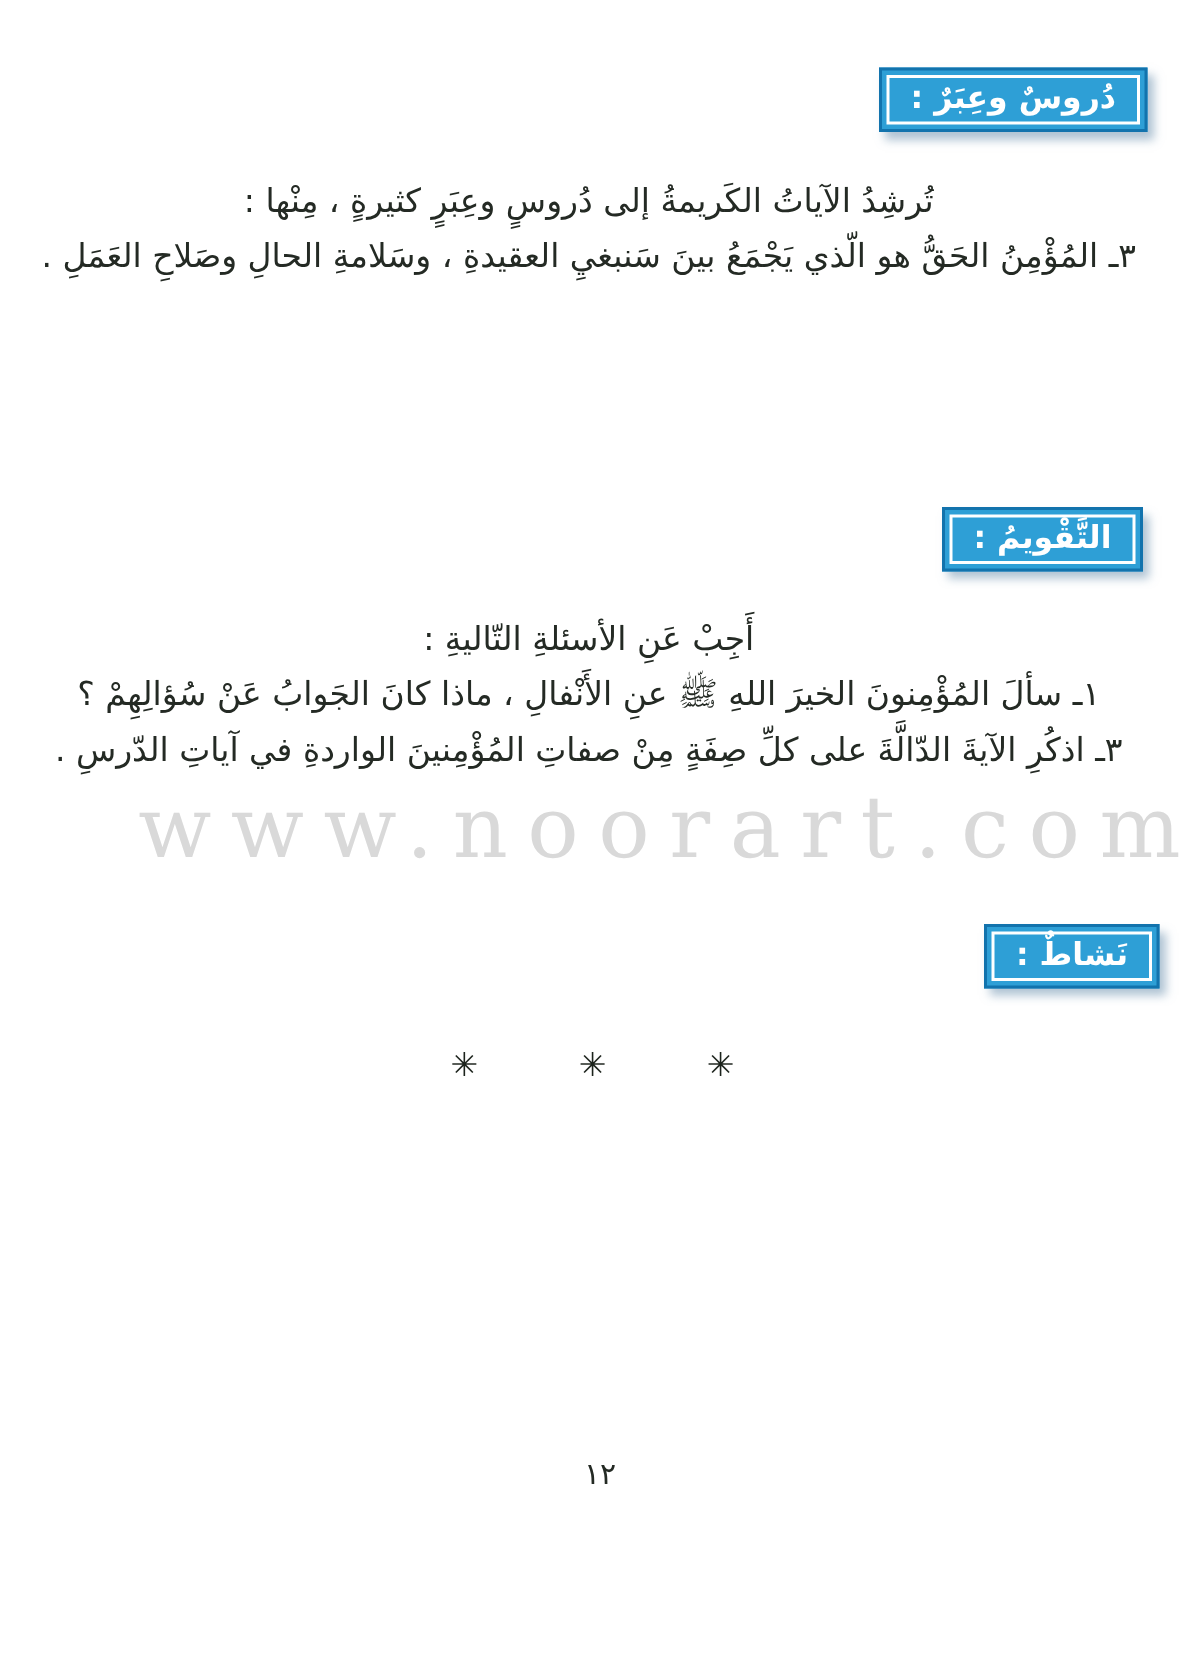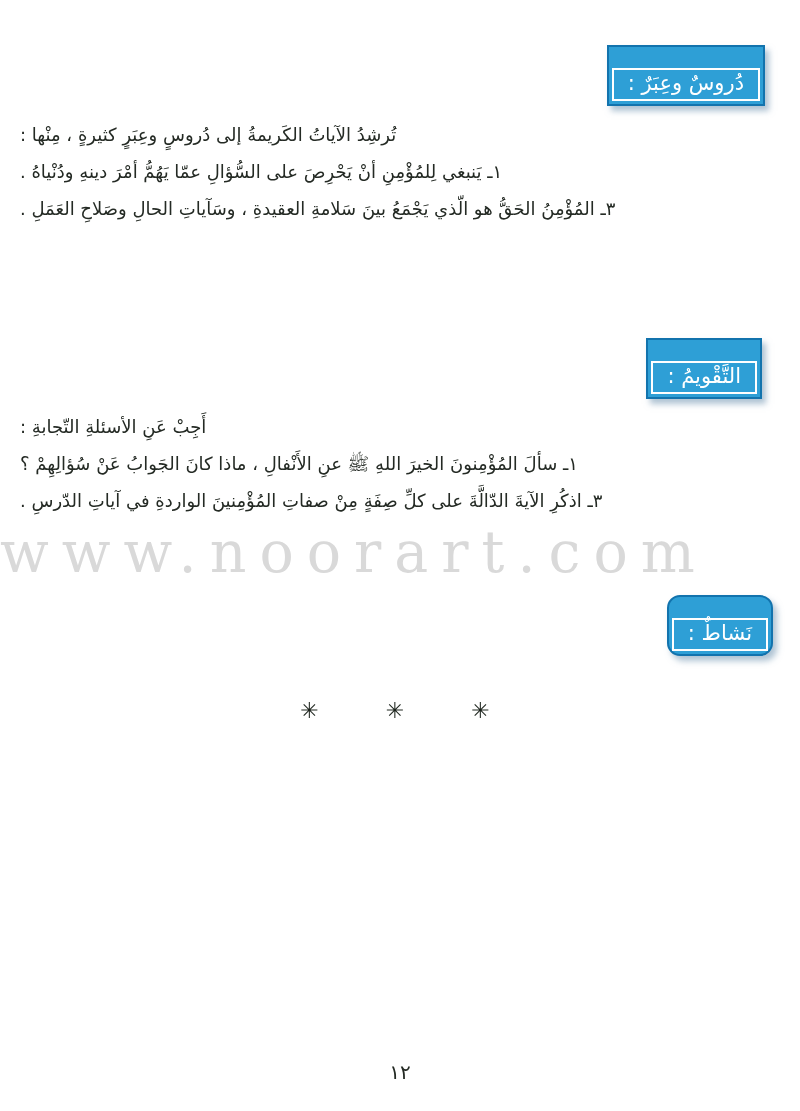--- a/index.html
+++ b/index.html
@@ -20,45 +20,44 @@
     background: #2e9fd6;
     border: 2px solid #1273ad;
     padding: 3px;
     box-shadow: 4px 5px 6px rgba(110, 145, 175, 0.55);
   }
   .badge-inner {
     border: 2px solid #ffffff;
     padding: 1px 14px 4px 14px;
     color: #ffffff;
     font-size: 21px;
-    font-weight: normal;
+    font-weight: bold;
     white-space: nowrap;
     direction: rtl;
-    margin-top: 18px;
   }
 
   
   .textblock {
     position: absolute;
     right: 35px;
     left: 20px;
     direction: rtl;
-    text-align: left;
-    font-size: 18px;
+    text-align: center;
+    font-size: 22px;
     line-height: 37px;
   }
   .line { white-space: nowrap; }
 
   
   .watermark {
     position: absolute;
     top: 519px;
     left: 0;
     width: 100%;
-    text-align: left;
+    text-align: right;
     font-family: "DejaVu Serif", serif;
     font-size: 57px;
     letter-spacing: 13px;
     color: #d9d9d9;
     white-space: nowrap;
     direction: ltr;
     pointer-events: none;
   }
 
   
@@ -69,57 +68,56 @@
     width: 820px;
     text-align: center;
     font-size: 22px;
     letter-spacing: 30px;
     color: #1c231c;
   }
 
   
   .page-number {
     position: absolute;
-    top: 1060px;
+    top: 970px;
     left: 0;
     width: 100%;
     text-align: center;
     font-size: 20px;
     direction: rtl;
     color: #242a24;
   }
 </style>
 </head>
 <body>
 
 <div class="page">
 
   <div class="badge" style="top:45px; right:35px;">
     <div class="badge-inner">دُروسٌ وعِبَرٌ :</div>
   </div>
 
   <div class="textblock" style="top:116px;">
     <div class="line">تُرشِدُ الآياتُ الكَريمةُ إلى دُروسٍ وعِبَرٍ كثيرةٍ ، مِنْها :</div>
-    <div class="line">١ـ يَنبغي لِلمُؤْمِنِ أنْ يَحْرِصَ على السُّؤالِ عمّا يَهُمُّ أمْرَ دينهِ ودُنْياهُ .</div>
-    <div class="line">٣ـ المُؤْمِنُ الحَقُّ هو الّذي يَجْمَعُ بينَ سَلامةِ العقيدةِ ، وسَآياتِ الحالِ وصَلاحِ العَمَلِ .</div>
+    <div class="line">٣ـ المُؤْمِنُ الحَقُّ هو الّذي يَجْمَعُ بينَ سَنبغيِ العقيدةِ ، وسَلامةِ الحالِ وصَلاحِ العَمَلِ .</div>
   </div>
 
   <div class="badge" style="top:338px; right:38px;">
     <div class="badge-inner">التَّقْويمُ :</div>
   </div>
 
   <div class="textblock" style="top:408px;">
-    <div class="line">أَجِبْ عَنِ الأسئلةِ التّجابةِ :</div>
+    <div class="line">أَجِبْ عَنِ الأسئلةِ التّاليةِ :</div>
     <div class="line">١ـ سألَ المُؤْمِنونَ الخيرَ اللهِ ﷺ عنِ الأَنْفالِ ، ماذا كانَ الجَوابُ عَنْ سُؤالِهِمْ ؟</div>
     <div class="line">٣ـ اذكُرِ الآيةَ الدّالَّةَ على كلِّ صِفَةٍ مِنْ صفاتِ المُؤْمِنينَ الواردةِ في آياتِ الدّرسِ .</div>
   </div>
 
   <div class="watermark">www.noorart.com</div>
 
-  <div class="badge" style="top:595px; right:27px;border-radius:13px;">
+  <div class="badge" style="top:616px; right:27px;">
     <div class="badge-inner">نَشاطٌ :</div>
   </div>
 
 
   <div class="separator">✳ ✳ ✳</div>
 
   <div class="page-number">١٢</div>
 
 </div>
 

